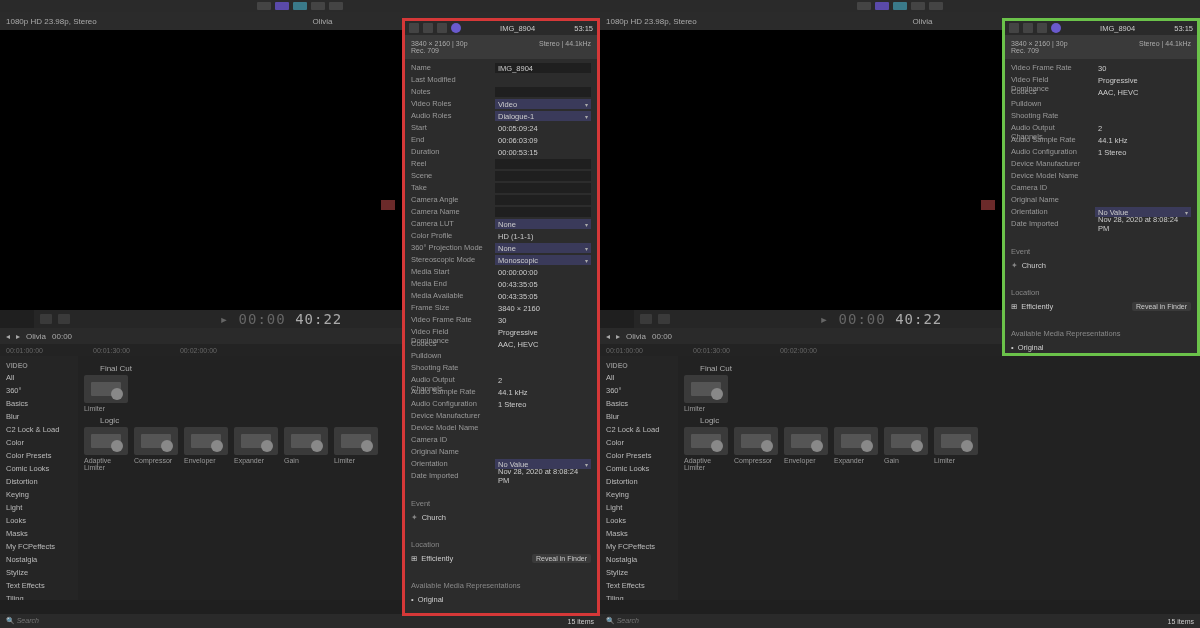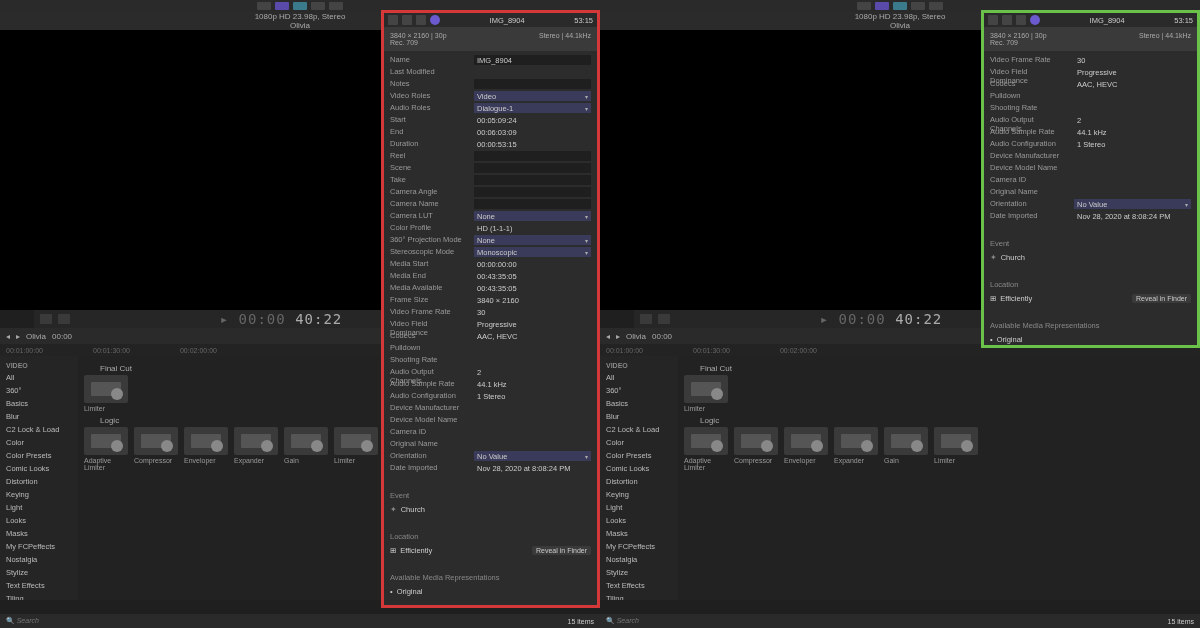--- a/index.html
+++ b/index.html
@@ -3,21 +3,21 @@
 <meta charset="utf-8">
 <style>
 * { margin: 0; padding: 0; box-sizing: border-box; }
 body { background: #1a1a1a; font-family: -apple-system, "Helvetica Neue", Arial, sans-serif; font-size: 9px; color: #ccc; width: 1200px; height: 628px; overflow: hidden; position: relative; }
 .split { display: flex; width: 100%; height: 100%; }
 .pane { width: 600px; height: 100%; position: relative; background: #1f1f1f; }
 .topbar { height: 12px; background: #2a2a2a; display: flex; align-items: center; justify-content: center; gap: 4px; }
 .topbar .tb-icon { width: 14px; height: 8px; background: #444; border-radius: 1px; }
 .tb-icon.purple { background: #5a4aaa; }
 .tb-icon.teal { background: #3a7a8a; }
-.viewer-header { height: 18px; background: #2b2b2b; display: flex; align-items: center; padding: 0 6px; font-size: 8px; color: #aaa; justify-content: space-between; flex-direction: column; }
+.viewer-header { height: 18px; background: #2b2b2b; display: flex; align-items: center; padding: 0 6px; font-size: 8px; color: #aaa; justify-content: space-between; }
 .vh-left { display: flex; gap: 8px; align-items: center; }
 .vh-right { display: flex; gap: 8px; align-items: center; }
 .viewer { height: 280px; background: #000; position: relative; }
 .red-marker { position: absolute; bottom: 100px; right: 205px; width: 14px; height: 10px; background: #6b2a2a; }
 .tool-row { height: 18px; background: #262626; display: flex; align-items: center; padding: 0 6px; gap: 6px; margin-left: 34px; }
 .tool-row .sp { flex: 1; }
 .tr-icon { width: 12px; height: 10px; background: #3a3a3a; border-radius: 1px; }
 .timecode { font-family: monospace; font-size: 14px; color: #666; letter-spacing: 1px; }
 .timecode .frames { color: #aaa; }
 .timeline-toolbar { height: 16px; background: #2a2a2a; display: flex; align-items: center; justify-content: space-between; padding: 0 60px 0 6px; gap: 10px; font-size: 8px; color: #aaa; }
@@ -32,21 +32,21 @@
 .eff-grid { display: flex; gap: 6px; flex-wrap: wrap; }
 .eff-item { width: 44px; }
 .eff-thumb { width: 44px; height: 28px; background: #3a3a3a; border-radius: 2px; display: flex; align-items: center; justify-content: center; }
 .eff-thumb .wave { width: 30px; height: 14px; background: #555; border-radius: 1px; position: relative; }
 .eff-thumb .knob { position: absolute; right: -2px; top: 6px; width: 12px; height: 12px; background: #888; border-radius: 50%; }
 .eff-label { font-size: 7px; color: #999; margin-top: 2px; }
 .search-row { position: absolute; bottom: 0; left: 0; right: 0; height: 14px; background: #2a2a2a; display: flex; align-items: center; padding: 0 6px; justify-content: space-between; font-size: 7px; }
 .search-row input { background: transparent; border: none; color: #888; font-size: 7px; width: 100px; font-style: italic; }
 
 
-.inspector { position: absolute; top: 10px; right: 0; width: 219px; background: #2c2c2c; z-index: 5; border: 3px solid; }
+.inspector { position: absolute; top: 18px; right: 0; width: 198px; background: #2c2c2c; z-index: 5; border: 3px solid; }
 .insp-red { border-color: #d53838; height: 598px; }
 .insp-green { border-color: #6bc24a; height: 338px; }
 .insp-header { height: 14px; background: #2a2a2a; display: flex; align-items: center; padding: 0 4px; justify-content: space-between; font-size: 7.5px; }
 .insp-header .ih-left { display: flex; gap: 4px; align-items: center; }
 .insp-header .ih-icon { width: 10px; height: 10px; background: #444; border-radius: 1px; }
 .insp-header .ih-icon.active { background: #6a5acd; border-radius: 50%; }
 .insp-sub { height: 24px; background: #3a3a3a; padding: 2px 6px; font-size: 7px; color: #aaa; display: flex; flex-direction: column; justify-content: center; }
 .insp-sub .row { display: flex; justify-content: space-between; }
 .insp-body { padding: 4px 6px; font-size: 7.5px; }
 .prop-row { display: flex; align-items: flex-start; height: 12px; gap: 12px; }

